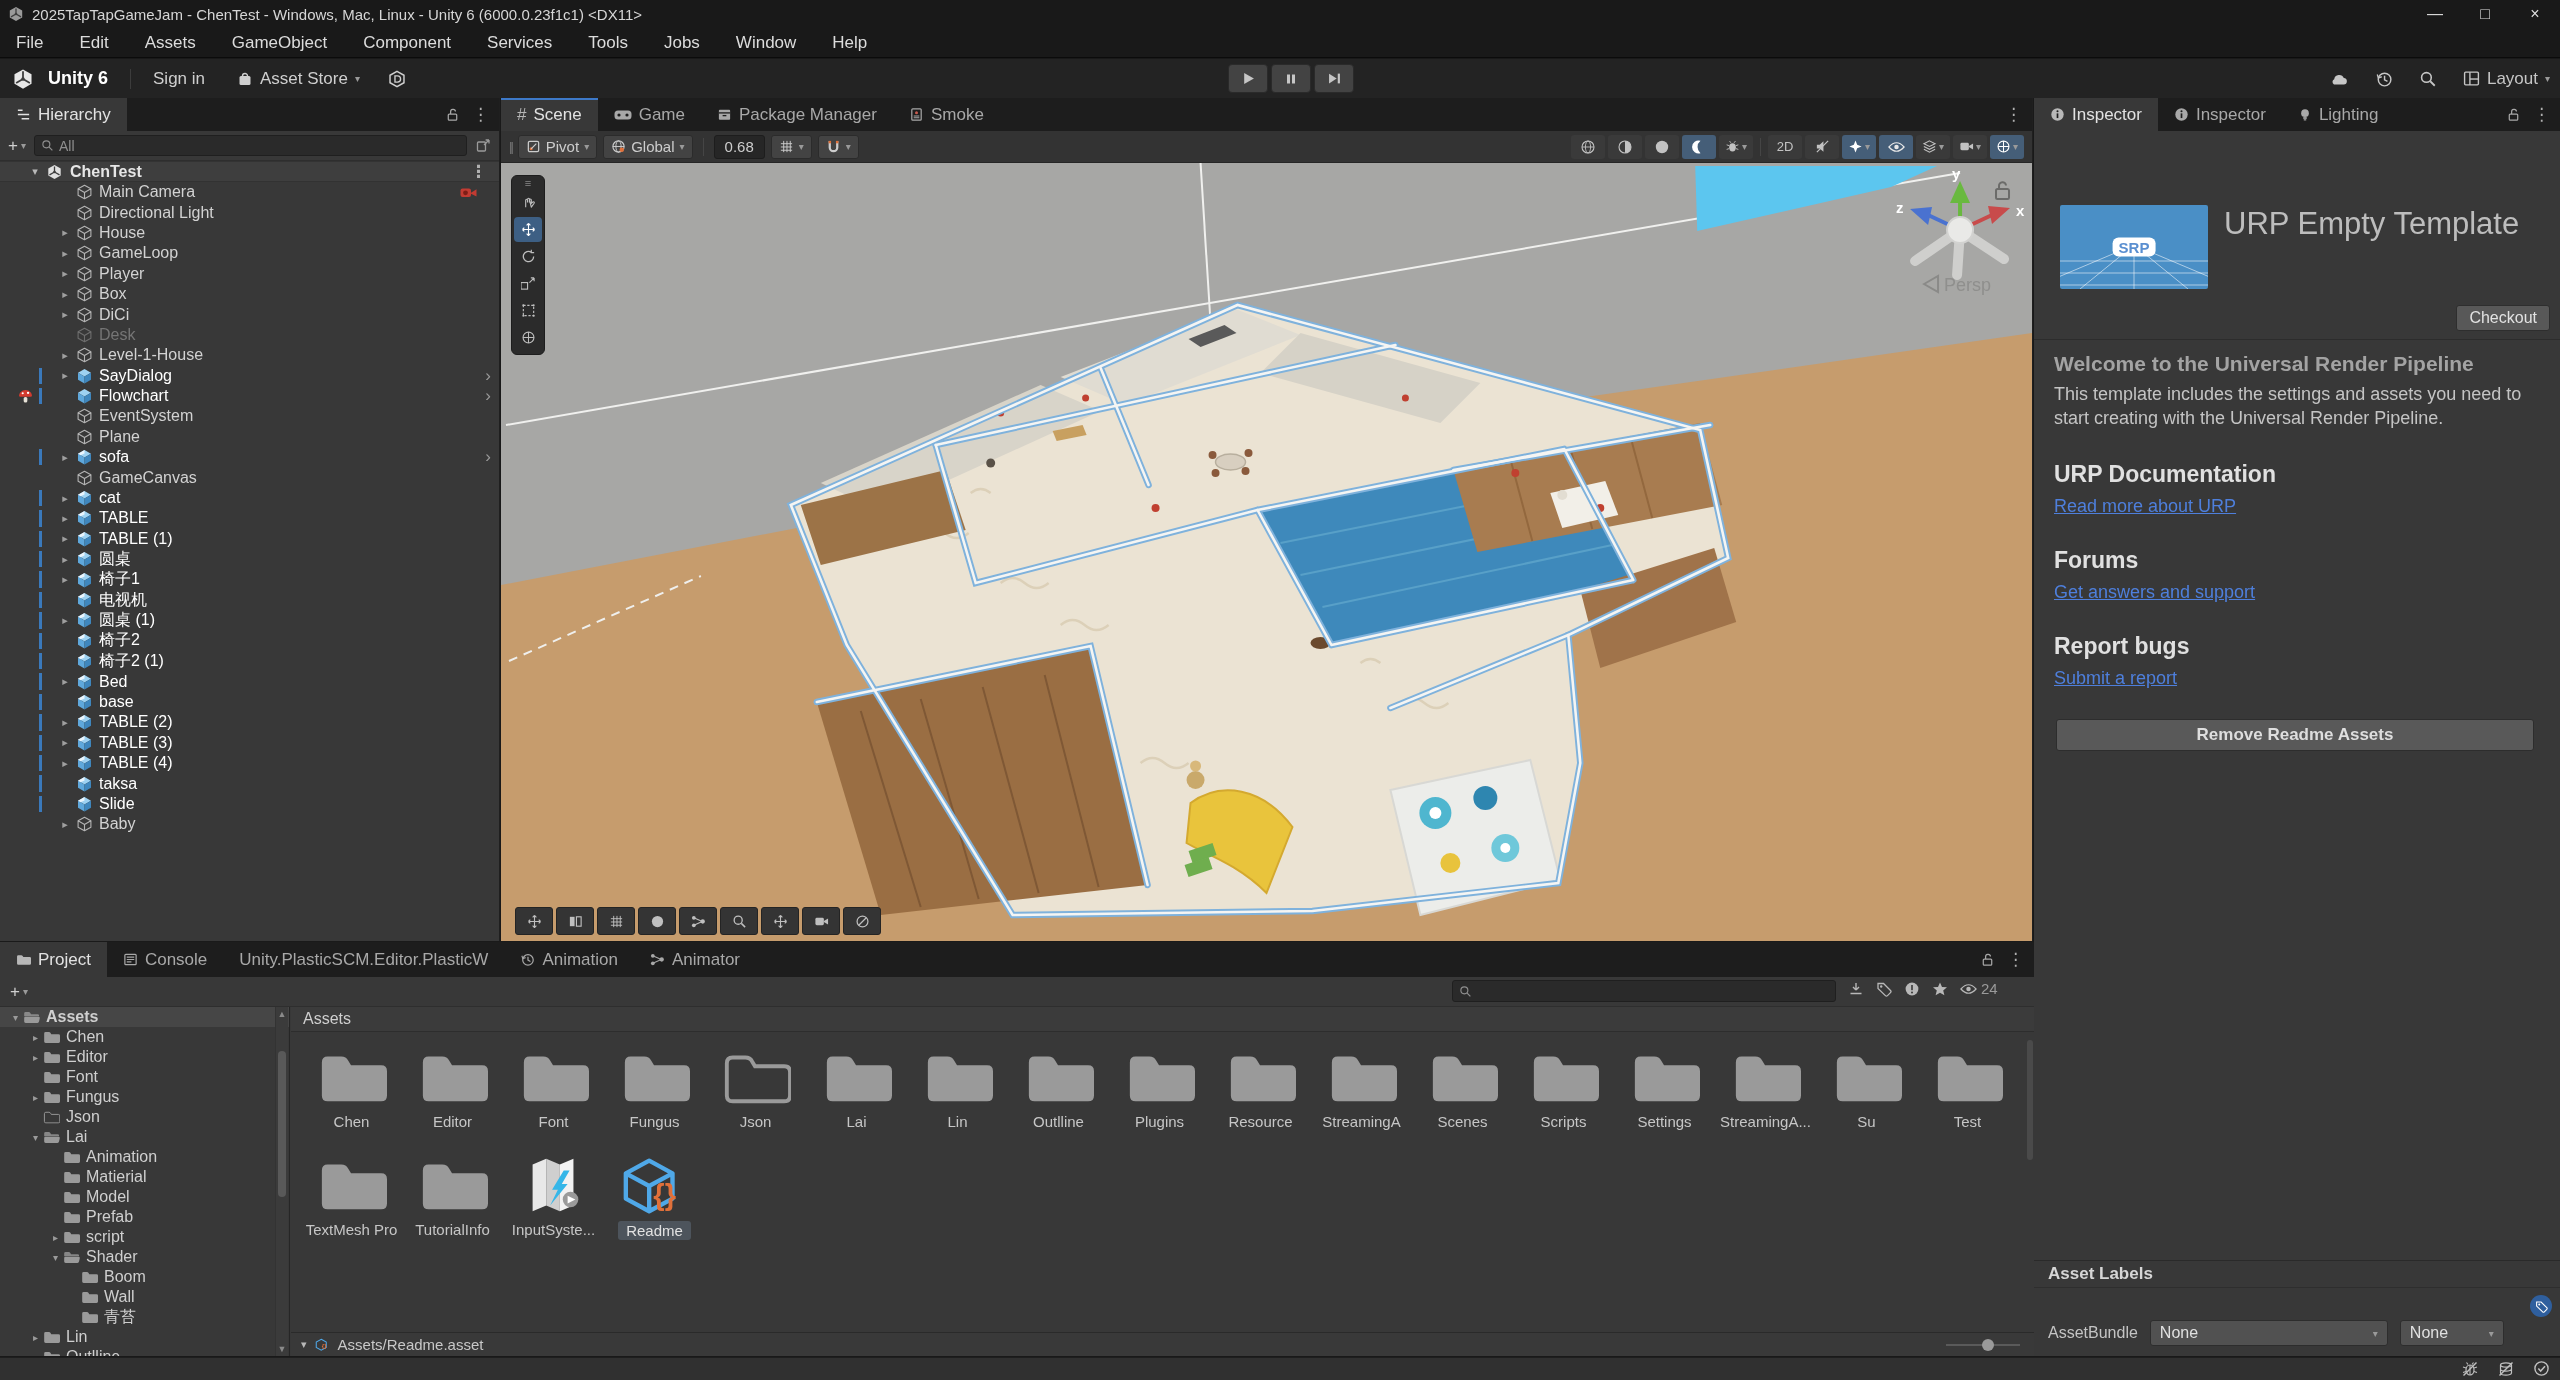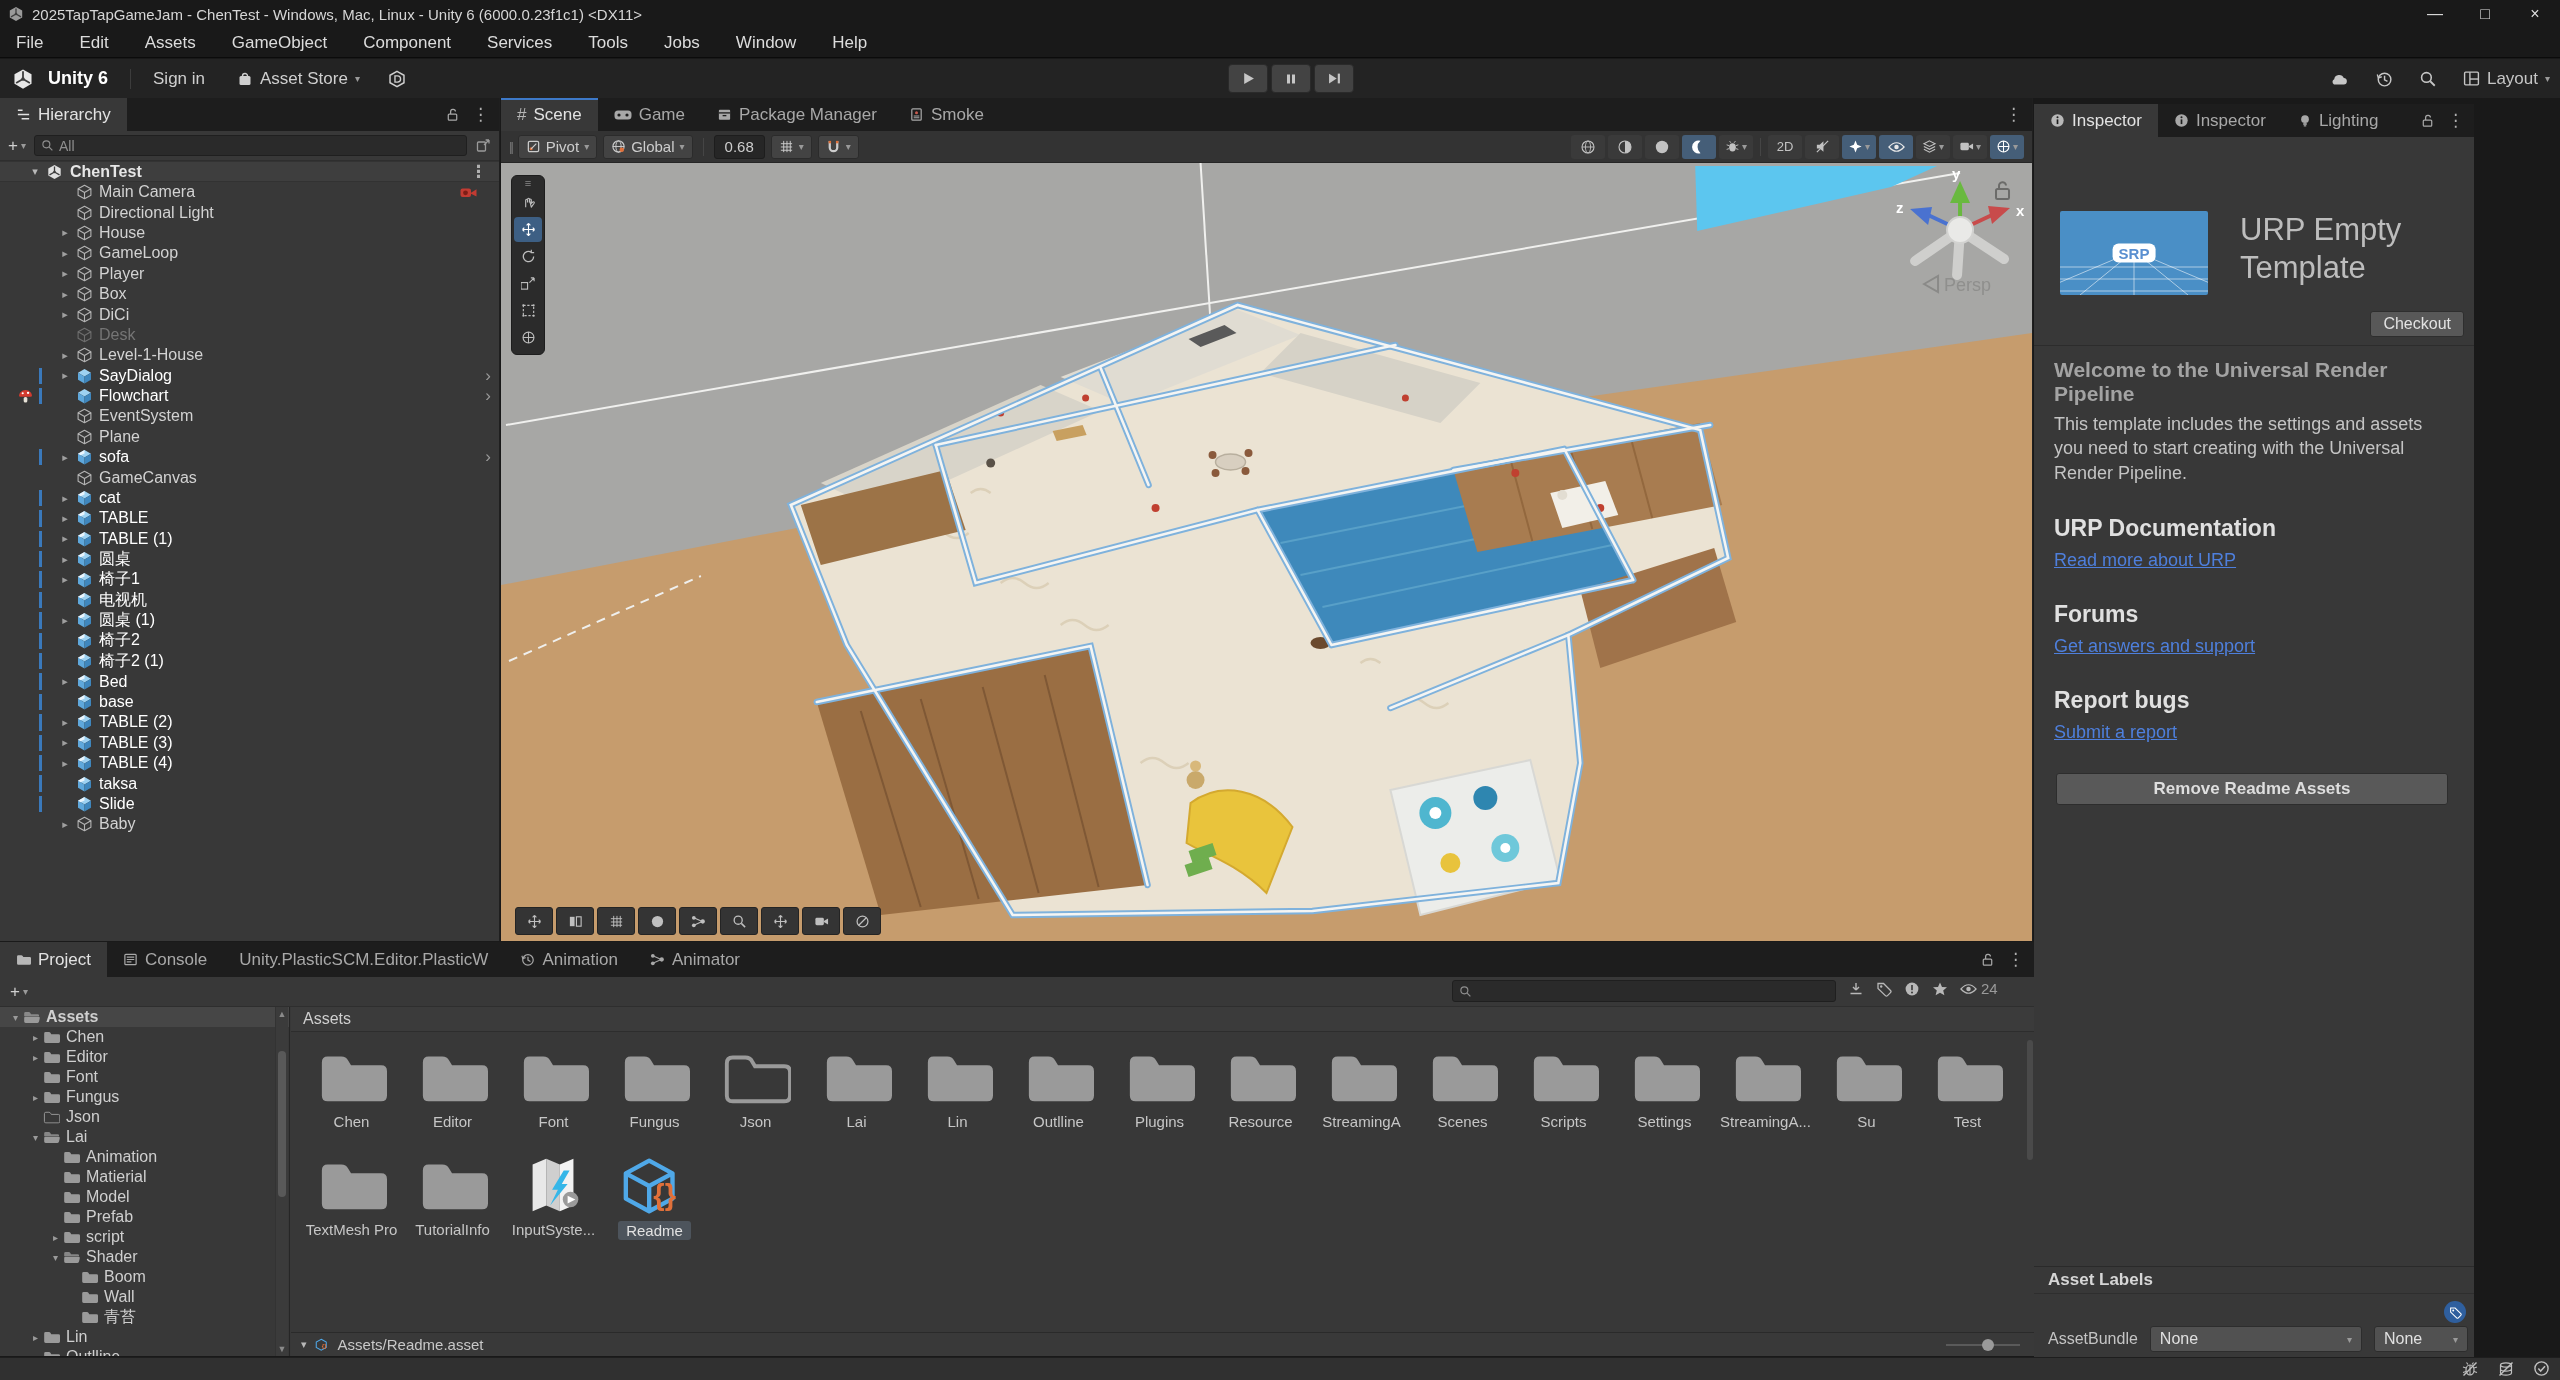--- a/index.html
+++ b/index.html
@@ -76,23 +76,23 @@
   .scene-svg{position:absolute;left:0;top:0;width:100%;height:100%}
   .tools{position:absolute;left:10px;top:12px;width:34px;background:#2b2b2b;border:1px solid #1d1d1d;
     border-radius:6px;display:flex;flex-direction:column;align-items:center;padding:2px 0 4px;gap:2px;z-index:3}
   .toolgrip{color:#8a8a8a;font-size:11px;line-height:10px}
   .tool{width:28px;height:25px;border-radius:4px;display:flex;align-items:center;justify-content:center;color:#bdbdbd}
   .tool.on{background:#3d5f84;color:#fff}
   .btoolbar{position:absolute;left:14px;bottom:6px;display:flex;gap:3px;z-index:3}
   .obtn{width:38px;height:28px;background:#343434;border:1px solid #242424;border-radius:3px;
     display:flex;align-items:center;justify-content:center;color:#bfbfbf}
   
-  .inspector{position:absolute;left:2034px;top:104px;width:440px;height:1258px;background:#383838}
+  .inspector{position:absolute;left:2034px;top:98px;width:526px;height:1258px;background:#383838}
   .icontent{position:relative;height:1225px}
-  .ihead{display:flex;gap:32px;padding:74px 28px 0 26px}
+  .ihead{display:flex;gap:16px;padding:74px 28px 0 26px}
   .thumb{width:148px;height:84px;background:#4a8fc6;border-radius:2px;position:relative;flex:none}
   .srp{position:absolute;left:50%;top:50%;transform:translate(-50%,-50%);background:#fff;color:#5a8fd0;
     font-weight:bold;font-size:15px;border-radius:6px;padding:1px 6px}
   .ititle{font-size:31px;color:#bdbdbd;line-height:1.22}
   .checkoutrow{display:flex;justify-content:flex-end;padding:16px 10px 8px 0}
   .checkout{background:#585858;border:1px solid #2e2e2e;border-radius:3px;color:#e2e2e2;font-size:16px;padding:3px 12px}
   .idiv{border-top:1px solid #2c2c2c}
   .ibody{padding:12px 24px 0 20px}
   .ih1{font-size:21px;font-weight:bold;color:#a3a3a3;margin-bottom:6px}
   .ipara{font-size:18px;color:#c4c4c4;line-height:1.35}

